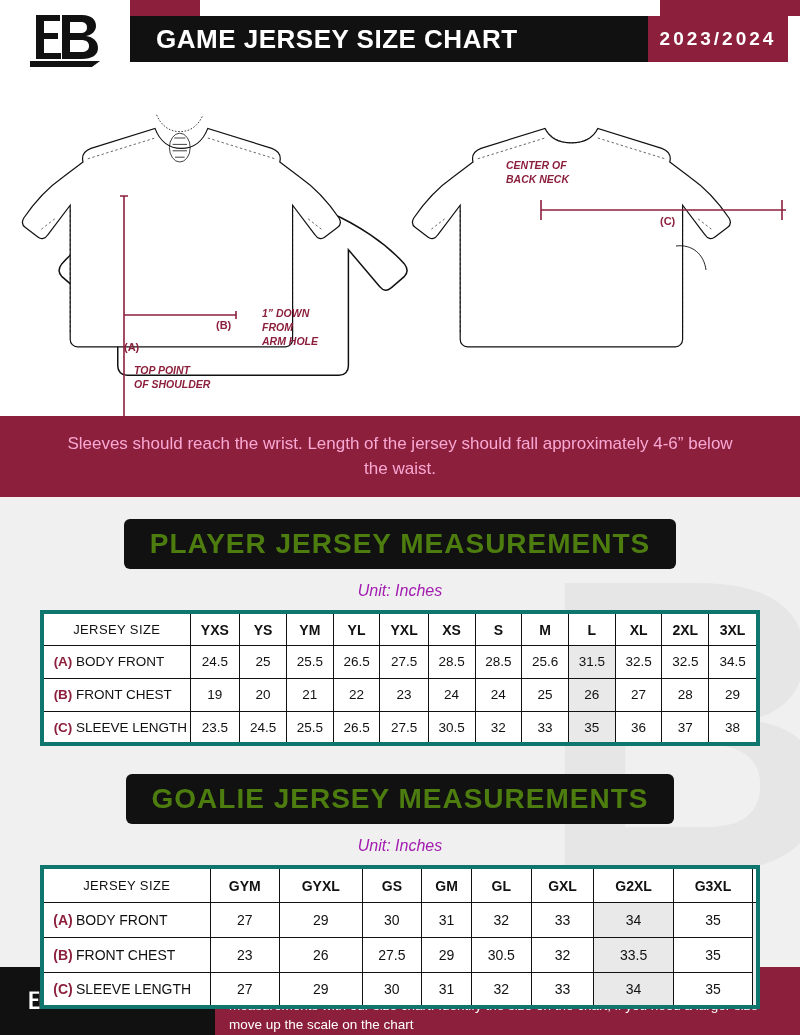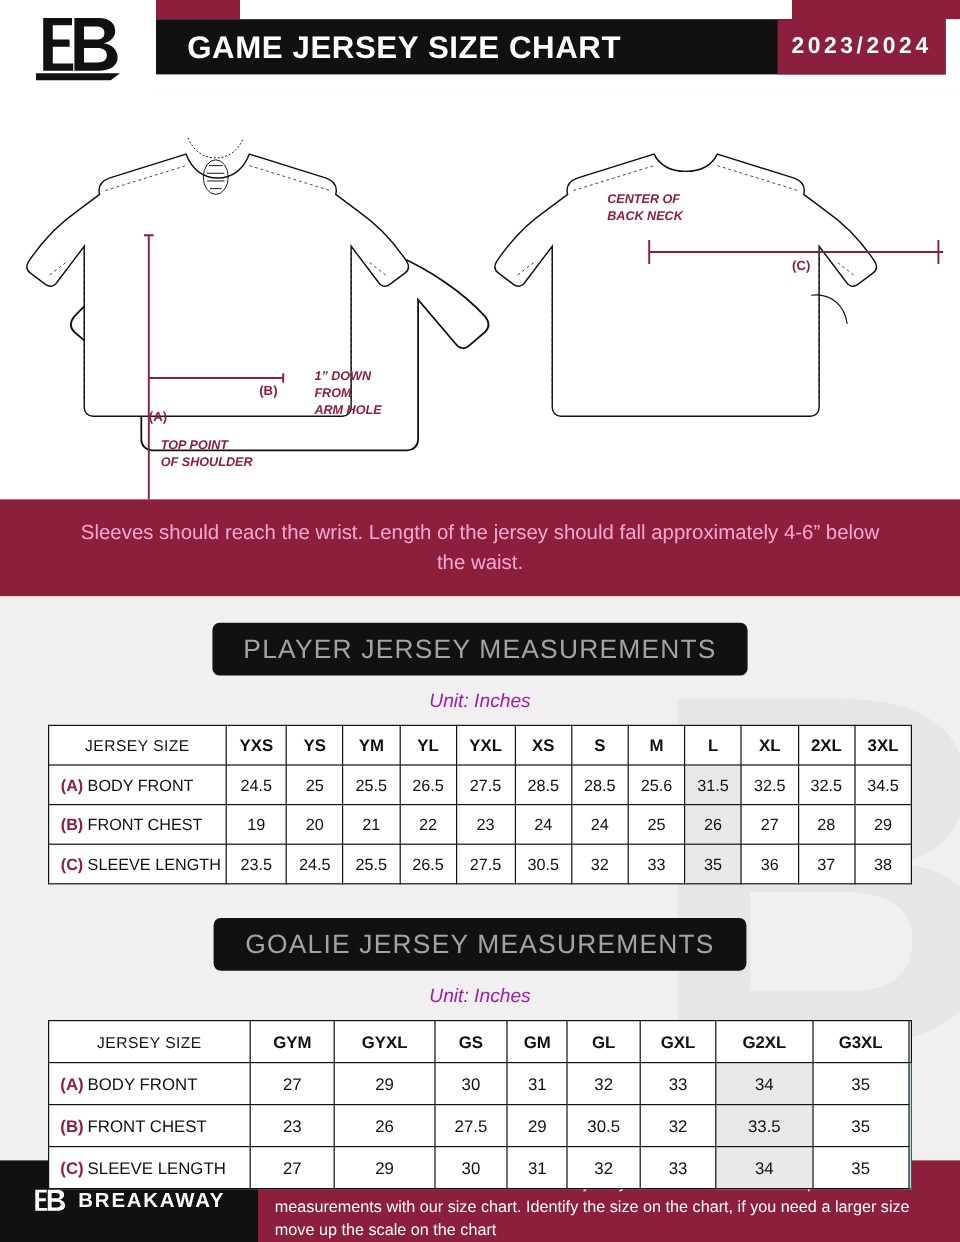--- a/index.html
+++ b/index.html
@@ -57,34 +57,34 @@
 
   
   .body-wrap { background: #f0f0f0; position: relative; }
   .watermark {
     position: absolute; right: -40px; top: 20px; font-size: 420px;
     color: #e6e6e6; font-weight: bold; line-height: 1; z-index: 0;
     font-family: "Liberation Sans", sans-serif;
   }
   .section { position: relative; z-index: 1; padding: 22px 0 6px 0; }
   .section-title {
-    background: #111111; color: #a3a3a3; font-size: 22px; font-weight: normal;
+    background: #111111; color: #4d7c0f; font-size: 28px; font-weight: bold;
     letter-spacing: 1px; display: inline-block; padding: 9px 26px;
     border-radius: 6px;
   }
   .section-title-wrap { text-align: center; }
   .unit {
     text-align: center; font-style: italic; font-size: 16px; color: #a21caf;
     margin: 13px 0 10px 0;
   }
 
   table {
     border-collapse: collapse; background: #ffffff;
     margin: 0 auto; width: 720px;
-    border: 1px solid #0f766e;
+    border: 4px solid #0f766e;
   }
   th, td {
     border: 1px solid #111; font-size: 13.5px; text-align: center;
     height: 33px; color: #111;
   }
   .rowlabel {
     text-align: left; padding-left: 6px; font-size: 13.5px;
     white-space: nowrap;
   }
   .tag {

